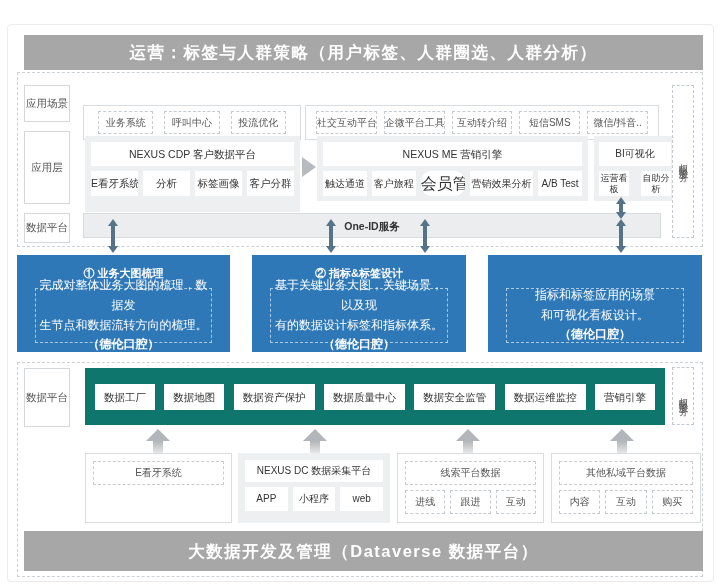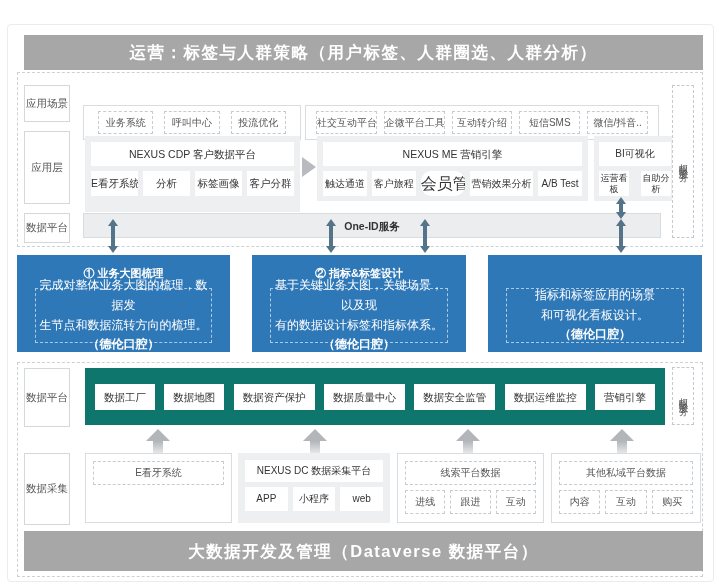--- a/index.html
+++ b/index.html
@@ -87,21 +87,20 @@
 
   <div class="banner top">运营：标签与人群策略（用户标签、人群圈选、人群分析）</div>
 
   <div class="dashed-rect upper"></div>
   <div class="dashed-rect lower"></div>
 
   <div class="lbl" style="top:85px;height:35px;">应用场景</div>
   <div class="lbl" style="top:131px;height:71px;">应用层</div>
   <div class="lbl" style="top:213px;height:28px;">数据平台</div>
   <div class="lbl" style="top:368px;height:57px;">数据平台</div>
-  <div class="lbl" style="top:453px;height:70px;">数据采集</div>
 
   <div class="frame scen" style="left:83px;top:85px;width:218px;height:35px;">
     <div class="dbox">业务系统</div>
     <div class="dbox">呼叫中心</div>
     <div class="dbox">投流优化</div>
   </div>
   <div class="frame scen" style="left:305px;top:85px;width:354px;height:35px;gap:7px;padding:0 10px;">
     <div class="dbox">社交互动平台</div>
     <div class="dbox">企微平台工具</div>
     <div class="dbox">互动转介绍</div>

